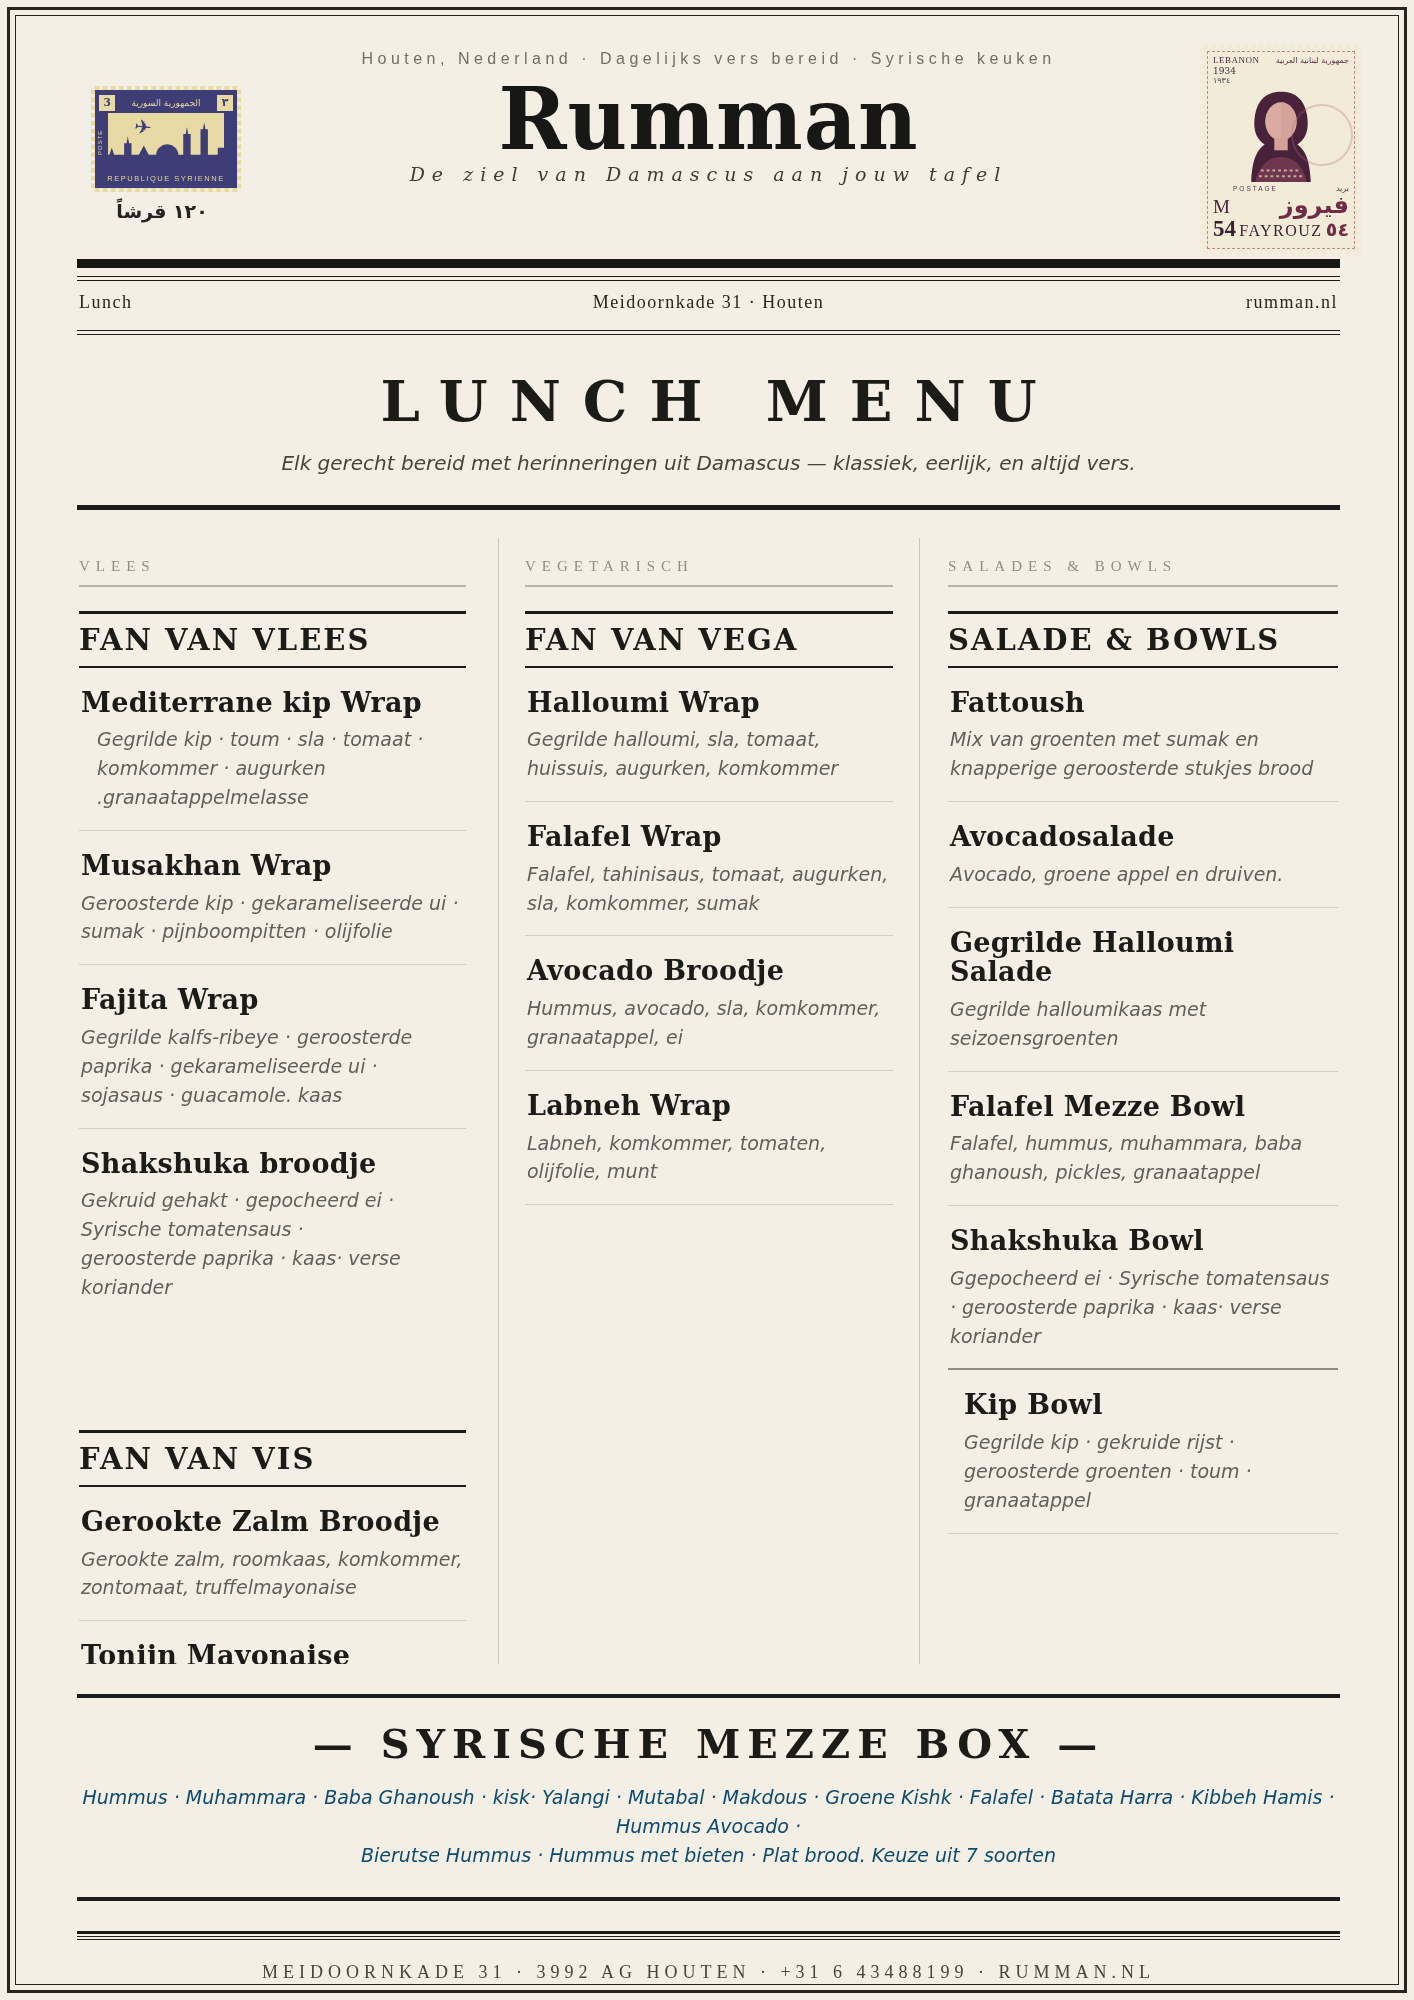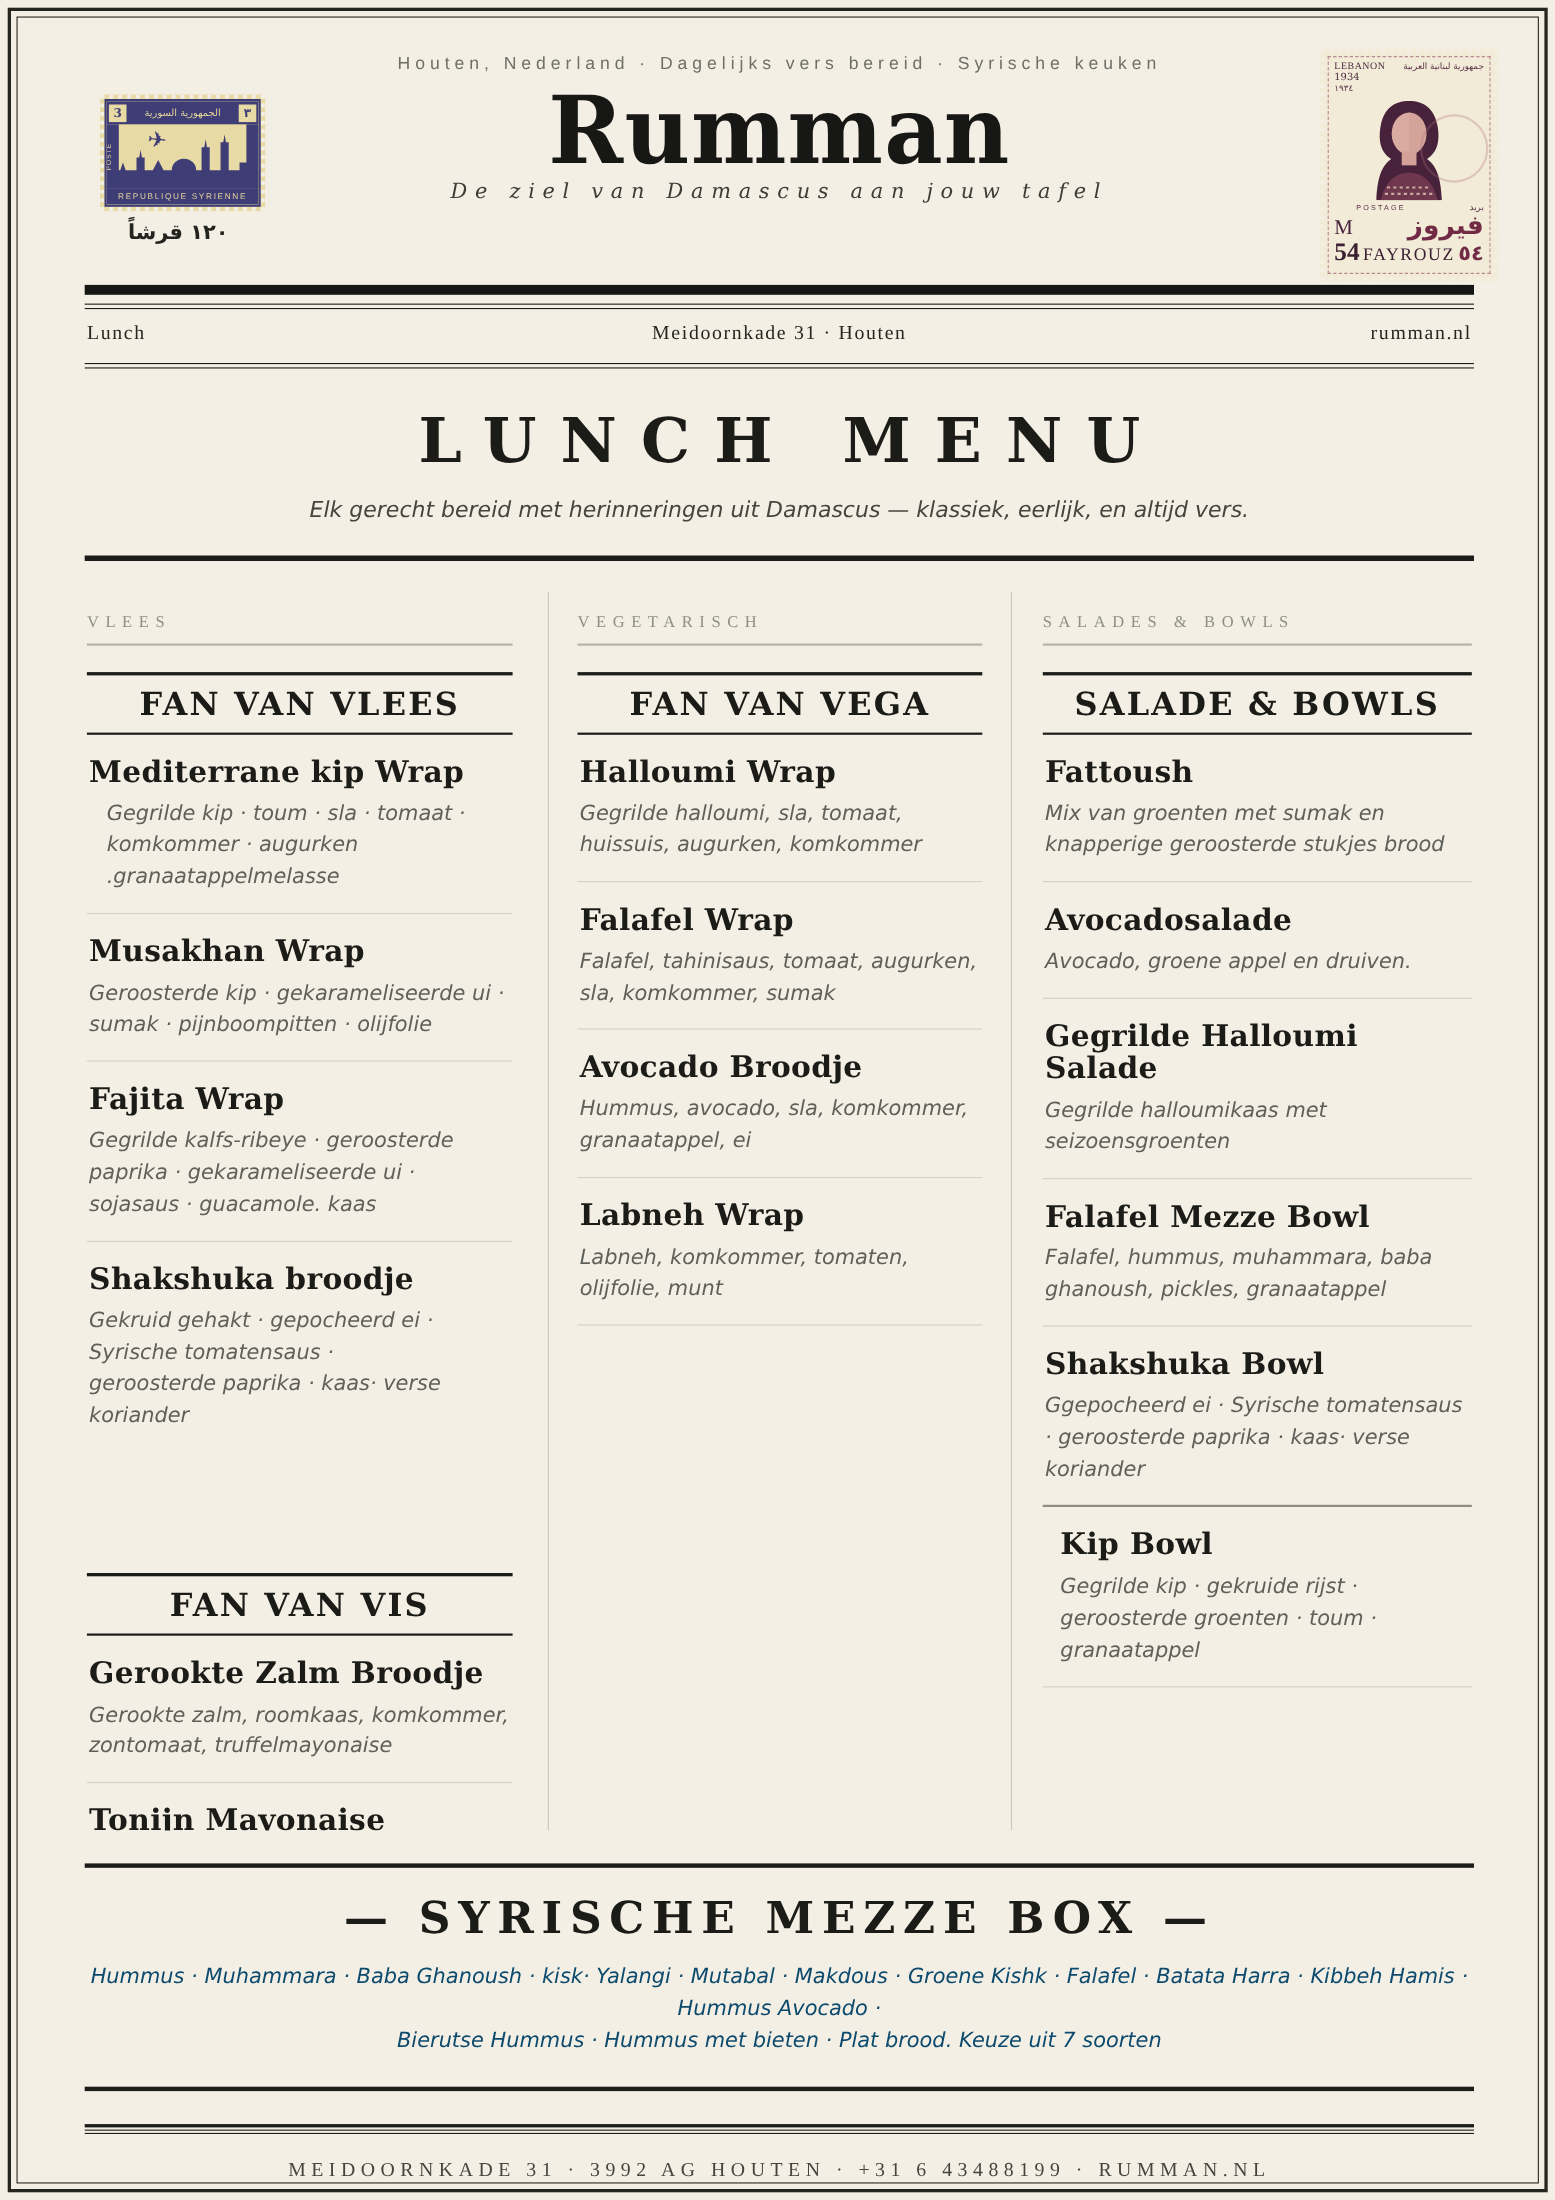--- a/index.html
+++ b/index.html
@@ -87,21 +87,21 @@
   .col:first-child{ padding-left:2px; padding-right:32px; }
   .col:last-child{ padding-right:2px; padding-left:28px; }
   .col + .col{ border-left:1px solid #c9c6bb; }
   .col-label{ padding-top:20px; font-family:"Liberation Serif",serif; font-size:15px;
               letter-spacing:6px; color:#8f8f84; }
   .col-label-rule{ border-bottom:2px solid #b7b4a9; margin-top:10px; }
   .menu-section{ margin-top:24px; }
   .menu-section + .menu-section{ margin-top:110px; }
   .sec-rule-top{ border-top:3.5px solid #1c1c1a; }
   .sec-rule-bot{ border-top:2.5px solid #1c1c1a; }
-  .sec-title{ text-align:center; font-size:29px; font-weight:700; letter-spacing:2px;
+  .sec-title{ text-align:left; font-size:29px; font-weight:700; letter-spacing:2px;
               padding:9px 0 9px; color:#1b1b18; }
   .menu-item{ padding:20px 2px 18px; }
   .menu-item + .menu-item{ border-top:1px solid #d2cfc4; }
   .menu-item.sep-dark{ border-top:2px solid #8f8d83; }
   .menu-item.rule-after{ border-bottom:1px solid #d2cfc4; }
   .menu-item.item-indent{ padding-left:16px; }
   .item-name{ font-size:27px; line-height:1.1; font-weight:700; letter-spacing:0.3px;
               margin-bottom:8px; color:#1b1b18; }
   .item-desc{ font-family:"DejaVu Sans",sans-serif; font-style:italic; font-size:19px;
               line-height:1.52; color:#60605a; white-space:pre-line; }

